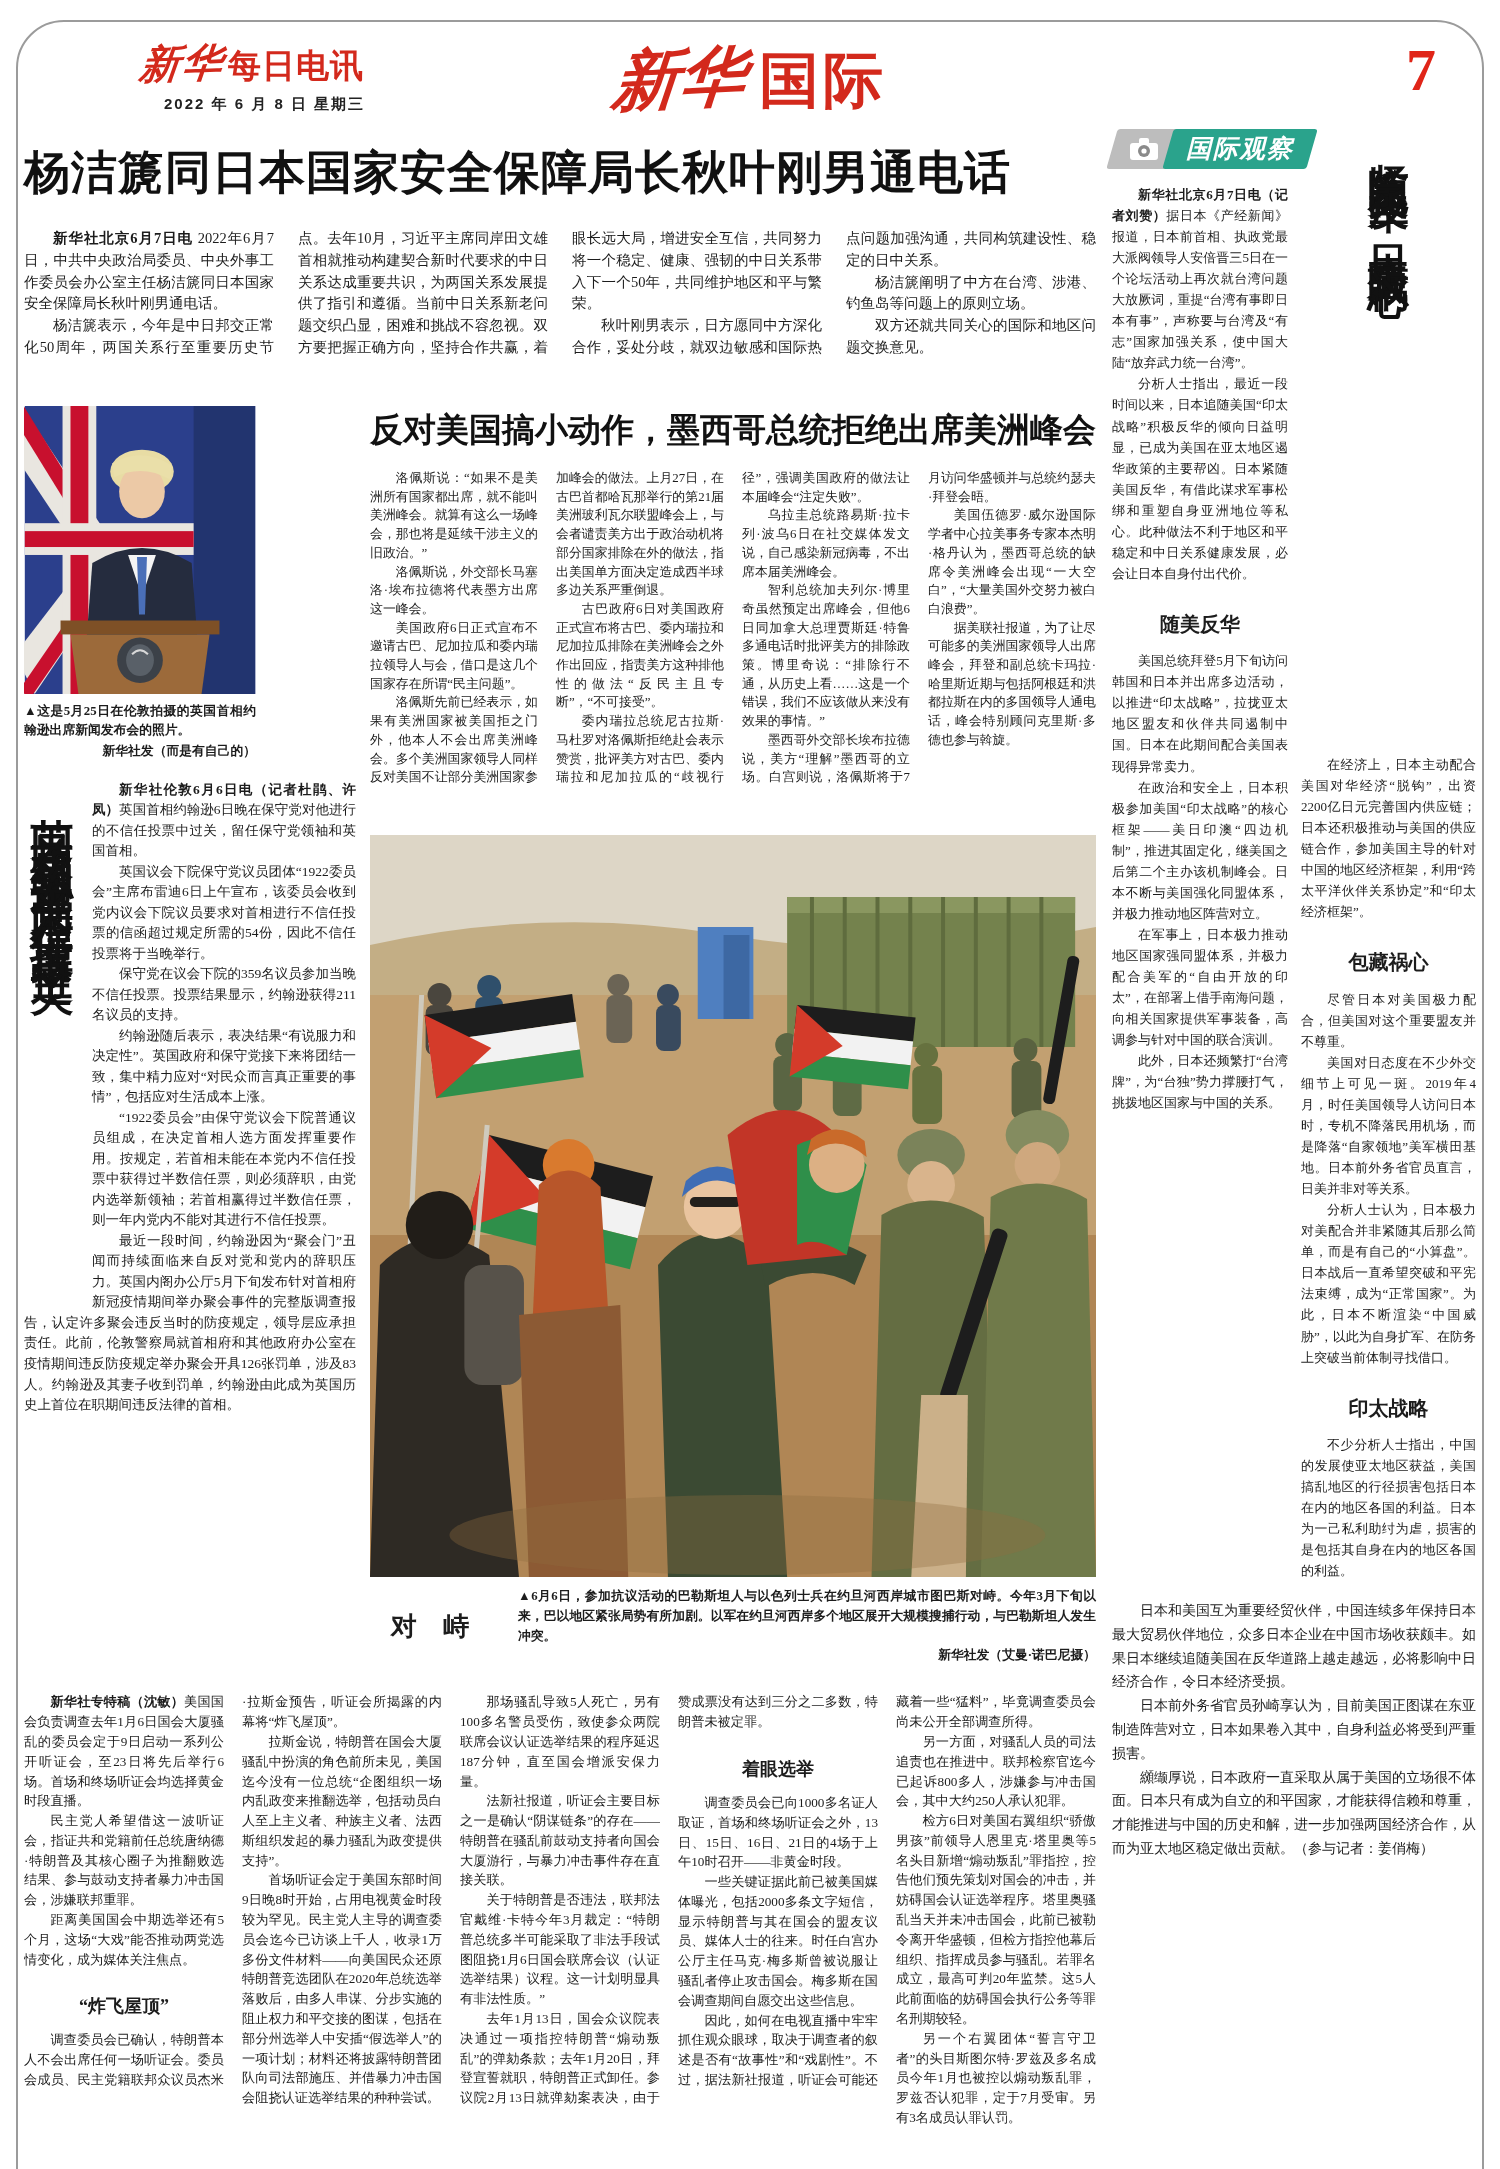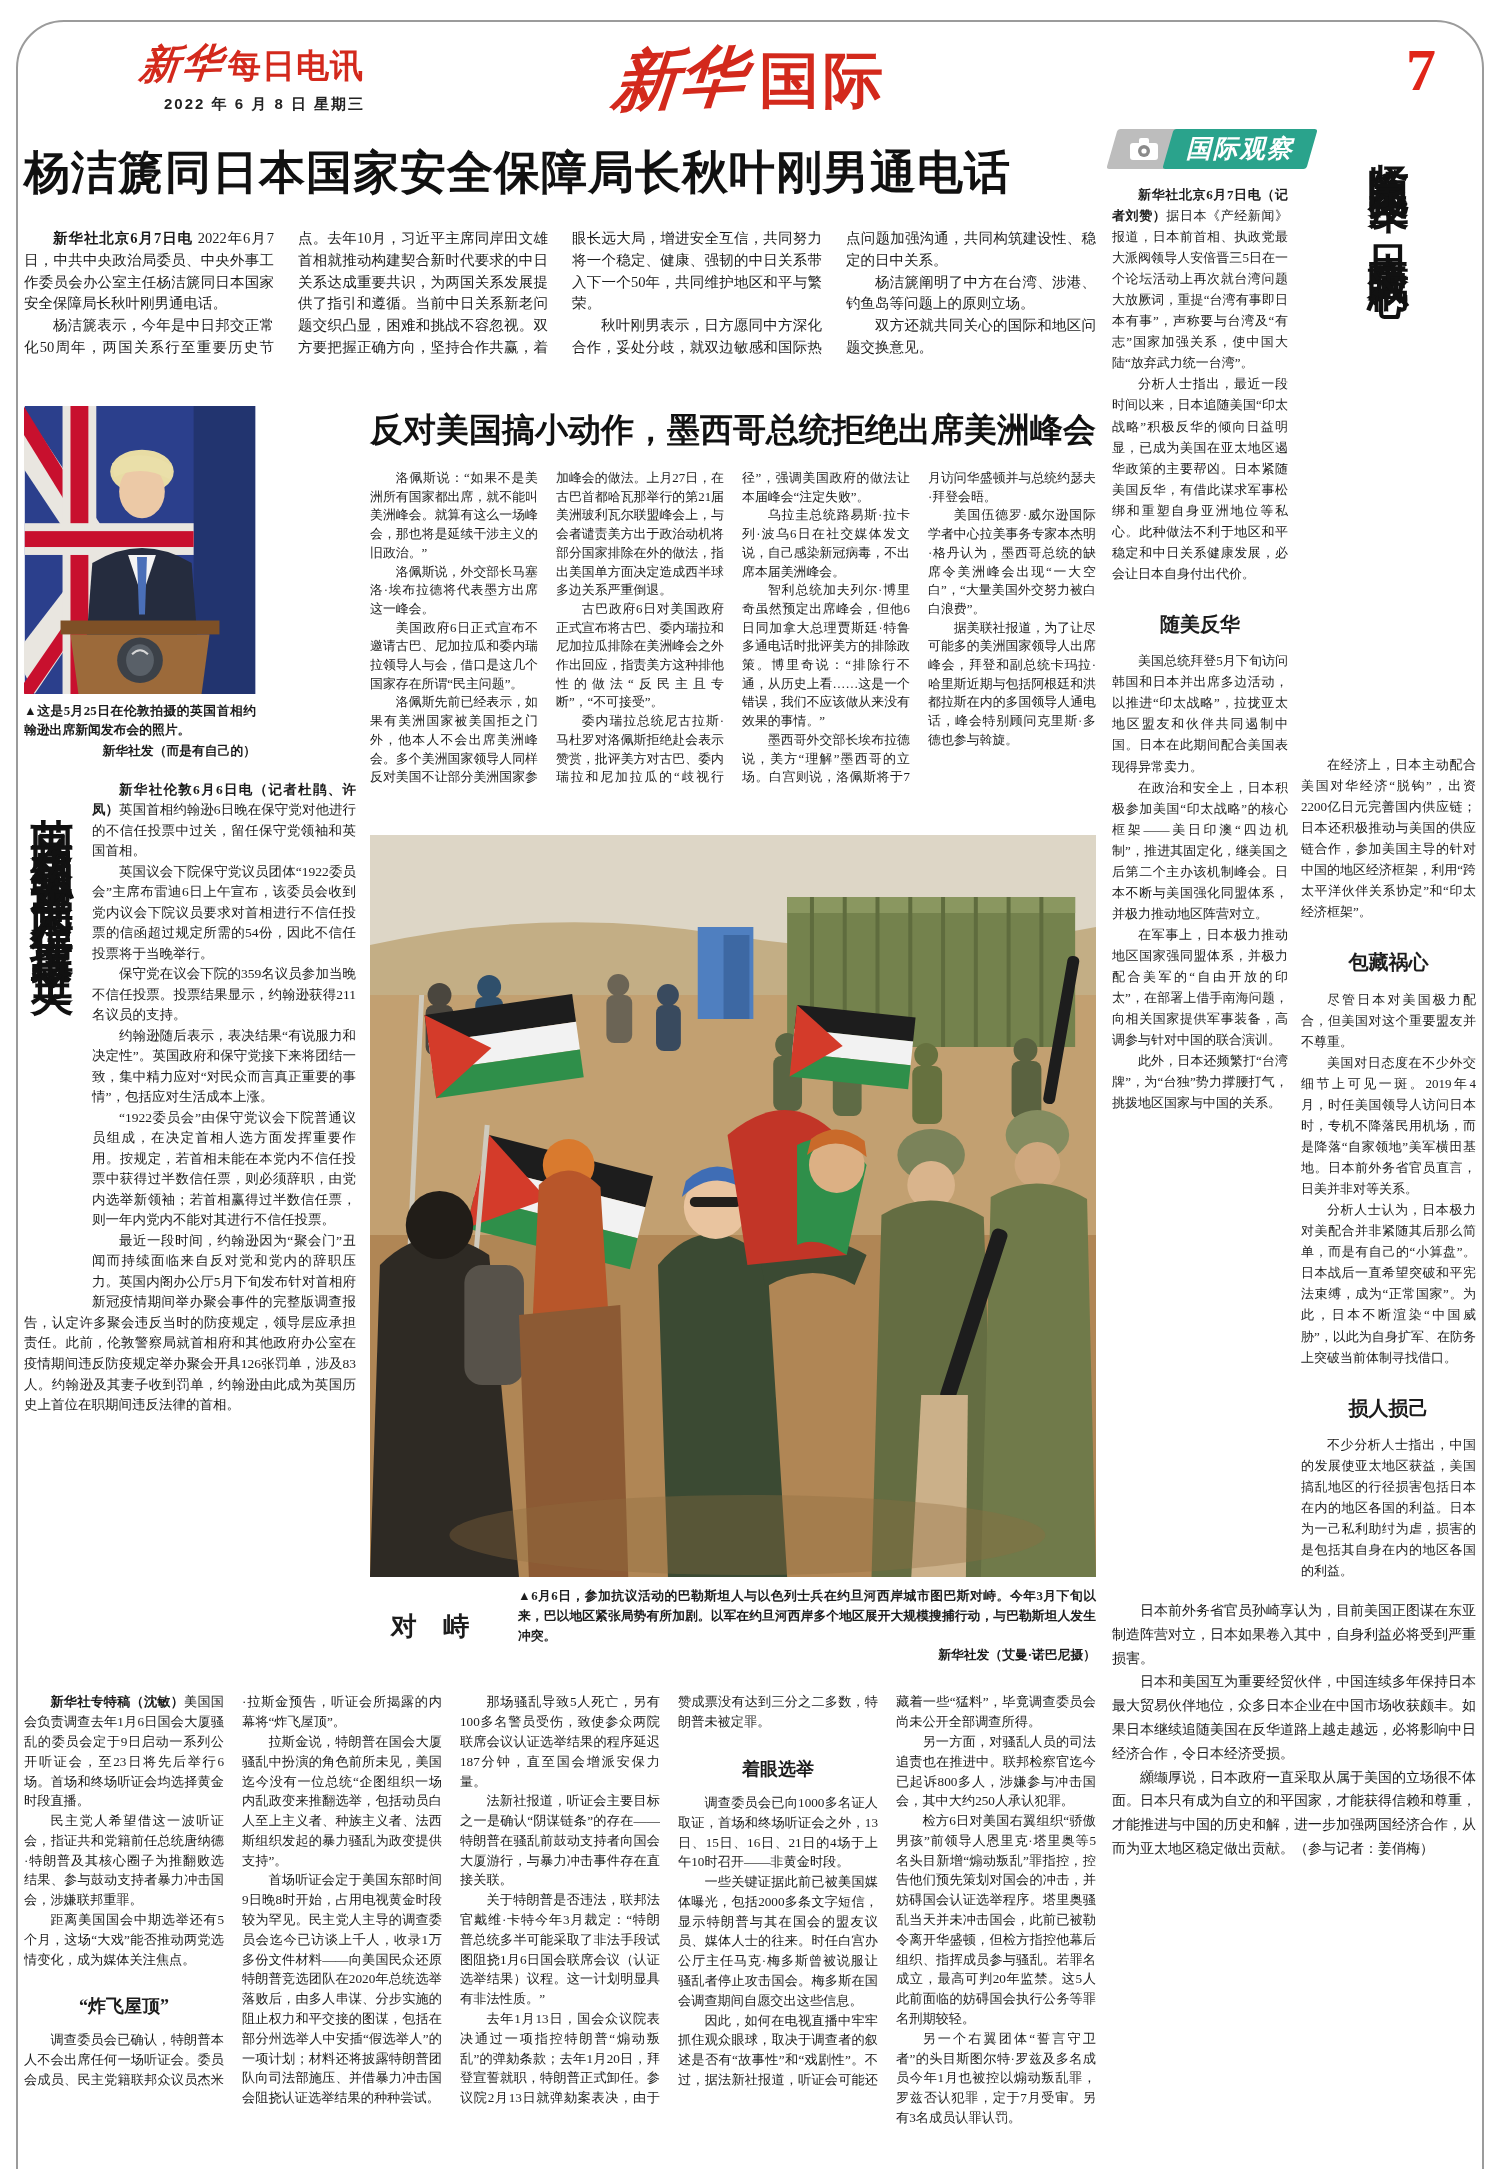--- a/index.html
+++ b/index.html
@@ -317,23 +317,23 @@
           <p class="para">在军事上，日本极力推动地区国家强同盟体系，并极力配合美军的“自由开放的印太”，在部署上借手南海问题，向相关国家提供军事装备，高调参与针对中国的联合演训。</p>
           <p class="para">此外，日本还频繁打“台湾牌”，为“台独”势力撑腰打气，挑拨地区国家与中国的关系。</p>
         </div>
       <div class="obs-colR">
         <div class="obs-title">紧随美国反华，日本暗藏祸心</div>
       <p class="para">在经济上，日本主动配合美国对华经济“脱钩”，出资2200亿日元完善国内供应链；日本还积极推动与美国的供应链合作，参加美国主导的针对中国的地区经济框架，利用“跨太平洋伙伴关系协定”和“印太经济框架”。</p>
           <p class="sec-head">包藏祸心</p>
           <p class="para">尽管日本对美国极力配合，但美国对这个重要盟友并不尊重。</p>
           <p class="para">美国对日态度在不少外交细节上可见一斑。2019年4月，时任美国领导人访问日本时，专机不降落民用机场，而是降落“自家领地”美军横田基地。日本前外务省官员直言，日美并非对等关系。</p>
           <p class="para">分析人士认为，日本极力对美配合并非紧随其后那么简单，而是有自己的“小算盘”。日本战后一直希望突破和平宪法束缚，成为“正常国家”。为此，日本不断渲染“中国威胁”，以此为自身扩军、在防务上突破当前体制寻找借口。</p>
-          <p class="sec-head">损人损己</p>
+          <p class="sec-head">印太战略</p>
           <p class="para">不少分析人士指出，中国的发展使亚太地区获益，美国搞乱地区的行径损害包括日本在内的地区各国的利益。日本为一己私利助纣为虐，损害的是包括其自身在内的地区各国的利益。</p>
         </div>
     </div>
     <div class="obs-tail">
+        <p class="para">日本和美国互为重要经贸伙伴，中国连续多年保持日本最大贸易伙伴地位，众多日本企业在中国市场收获颇丰。如果日本继续追随美国在反华道路上越走越远，必将影响中日经济合作，令日本经济受损。</p>
         <p class="para">日本前外务省官员孙崎享认为，目前美国正图谋在东亚制造阵营对立，日本如果卷入其中，自身利益必将受到严重损害。</p>
-        <p class="para">日本和美国互为重要经贸伙伴，中国连续多年保持日本最大贸易伙伴地位，众多日本企业在中国市场收获颇丰。如果日本继续追随美国在反华道路上越走越远，必将影响中日经济合作，令日本经济受损。</p>
         <p class="para">纐缬厚说，日本政府一直采取从属于美国的立场很不体面。日本只有成为自立的和平国家，才能获得信赖和尊重，才能推进与中国的历史和解，进一步加强两国经济合作，从而为亚太地区稳定做出贡献。（参与记者：姜俏梅）</p>
       </div>
   </aside>
 </div>
 
 </body></html>

